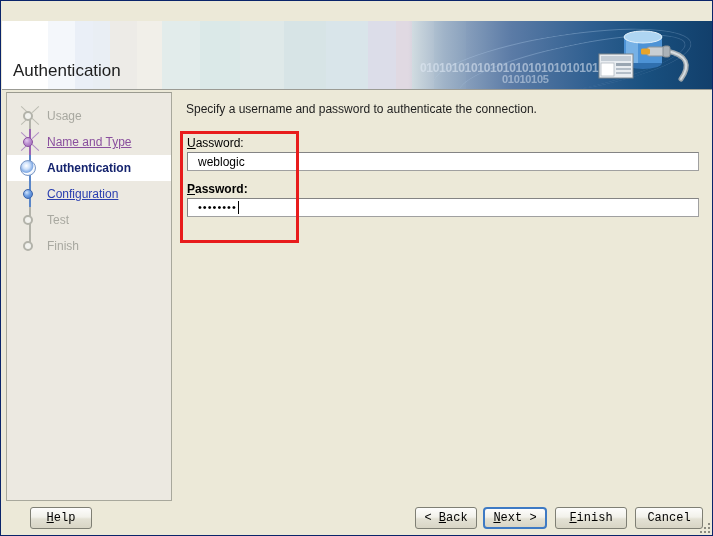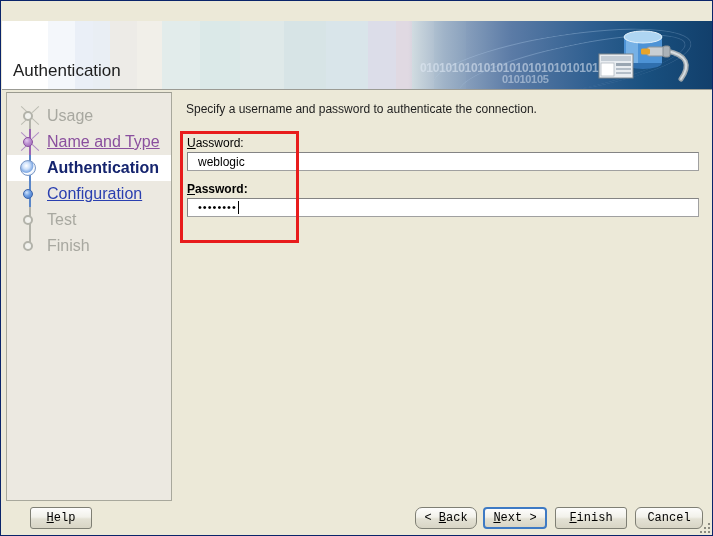--- a/index.html
+++ b/index.html
@@ -171,21 +171,21 @@
   }
   .step.current {
     background: #ffffff;
   }
   .step-marker {
     position: relative;
     width: 22px; height: 26px;
     flex: 0 0 auto;
   }
   .step-label {
-    font-size: 16px;
+    font-size: 12px;
     white-space: nowrap;
     margin-left: 6px;
   }
   .lbl-disabled { color: #a8a8a0; }
   .lbl-visited {
     color: #8a4f9e;
     text-decoration: underline;
   }
   .lbl-link {
     color: #2a3fb0;
@@ -476,33 +476,33 @@
 
     <div class="annot" style="left:178px; top:41px; width:119px; height:112px;"></div>
 
   </div>
 
   <div class="footer">
     <div class="btn" style="left:28px; top:6px; width:62px;">
       <span class="btn-inner"><span class="mn">H</span><span>elp</span></span>
     </div>
 
-    <div class="btn" style="left:413px; top:6px; width:62px;border-radius:7px;">
+    <div class="btn" style="left:413px; top:6px; width:62px;">
       <span class="btn-inner"><span>&lt; </span><span class="mn">B</span><span>ack</span></span>
     </div>
 
     <div class="btn focus" style="left:481px; top:6px; width:64px;">
       <span class="btn-inner"><span class="mn">N</span><span>ext &gt;</span></span>
     </div>
 
     <div class="btn" style="left:553px; top:6px; width:72px;">
       <span class="btn-inner"><span class="mn">F</span><span>inish</span></span>
     </div>
 
-    <div class="btn" style="left:633px; top:6px; width:68px;border-radius:6px;">
+    <div class="btn" style="left:633px; top:6px; width:68px;">
       <span class="btn-inner">Cancel</span>
     </div>
 
     <span class="resize-grip">
       <i style="left:9px;top:9px"></i>
       <i style="left:5px;top:9px"></i>
       <i style="left:9px;top:5px"></i>
       <i style="left:1px;top:9px"></i>
       <i style="left:5px;top:5px"></i>
       <i style="left:9px;top:1px"></i>

